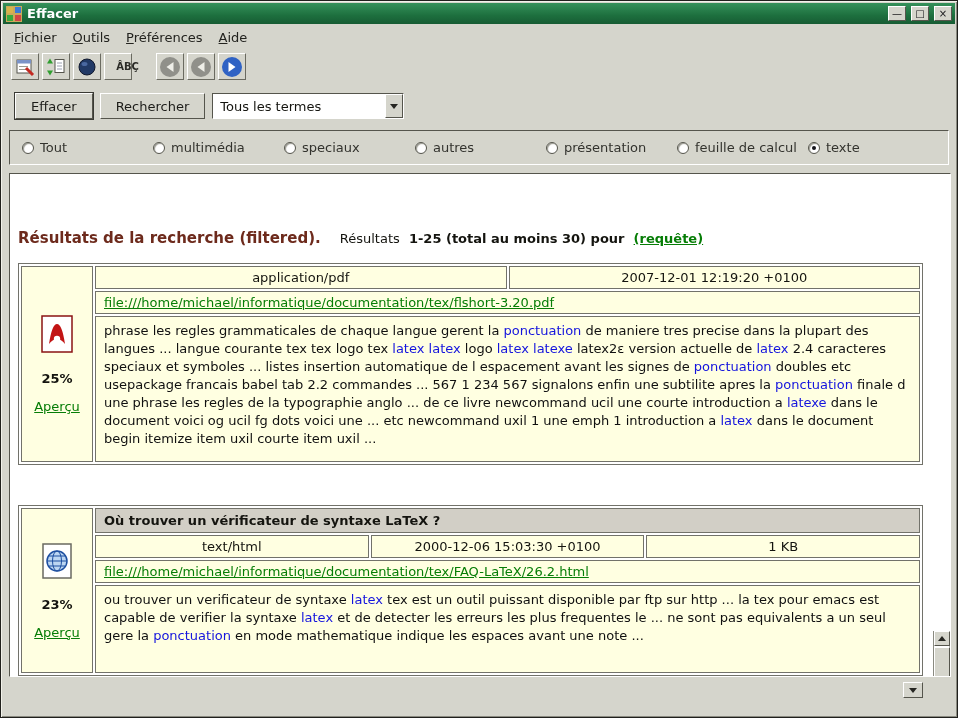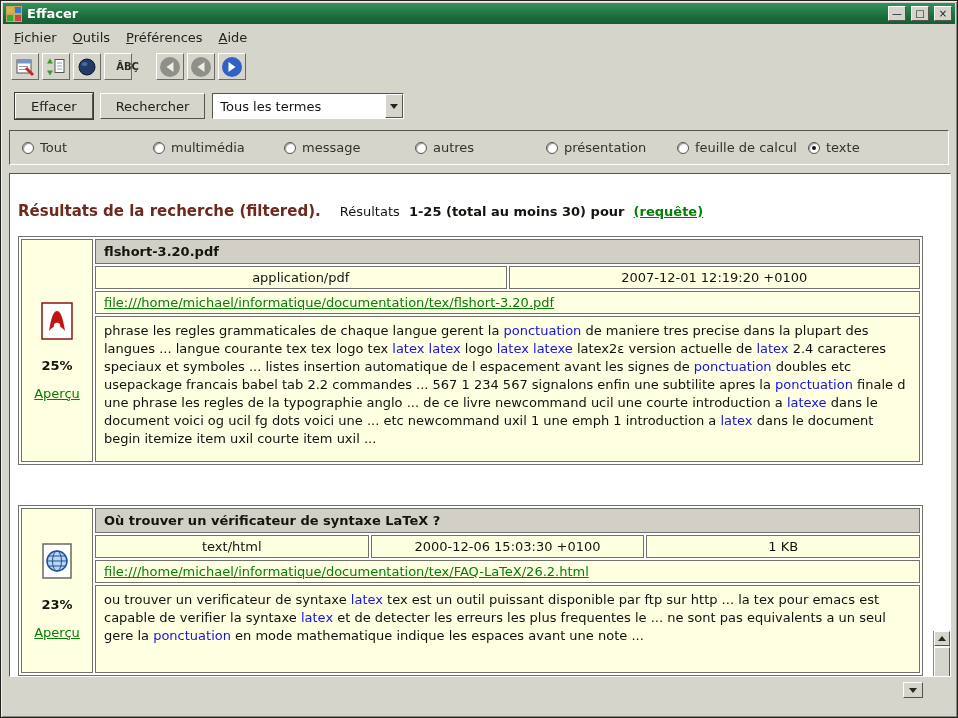--- a/index.html
+++ b/index.html
@@ -234,21 +234,21 @@
       <div class="radio-item">
         <span class="radio"></span>
         <span class="radio-label">Tout</span>
       </div>
       <div class="radio-item">
         <span class="radio"></span>
         <span class="radio-label">multimédia</span>
       </div>
       <div class="radio-item">
         <span class="radio"></span>
-        <span class="radio-label">message</span>
+        <span class="radio-label">speciaux</span>
       </div>
       <div class="radio-item">
         <span class="radio"></span>
         <span class="radio-label">autres</span>
       </div>
       <div class="radio-item">
         <span class="radio"></span>
         <span class="radio-label">présentation</span>
       </div>
       <div class="radio-item">
@@ -277,21 +277,20 @@
             <svg width="36" height="40" viewBox="0 0 36 40">
               <rect x="3" y="2" width="30" height="36" fill="#ffffff" stroke="#8a1313" stroke-width="1.5"></rect>
               <path d="M10 30 Q13 10 18 10 Q23 10 26 30 Q18 20 10 30 Z" fill="#c21414"></path>
               <circle cx="18" cy="25" r="3.2" fill="#ffffff"></circle>
             </svg>
           </div>
           <div class="relevance">25%</div>
           <a class="preview-link">Aperçu</a>
         </div>
         <div class="right-col">
-          <div class="cell title-row">flshort-3.20.pdf</div>
           <div class="meta-row">
             <div class="cell meta">application/pdf</div>
             <div class="cell meta">2007-12-01 12:19:20 +0100</div>
           </div>
           <a class="cell url-row">file:///home/michael/informatique/documentation/tex/flshort-3.20.pdf</a>
           <div class="cell snippet snippet-tall"><span>phrase les regles grammaticales de chaque langue gerent la </span><span class="hl">ponctuation</span><span> de maniere tres precise dans la plupart des langues ... langue courante tex tex logo tex </span><span class="hl">latex latex</span><span> logo </span><span class="hl">latex latexe</span><span> latex2ε version actuelle de </span><span class="hl">latex</span><span> 2.4 caracteres speciaux et symboles ... listes insertion automatique de l espacement avant les signes de </span><span class="hl">ponctuation</span><span> doubles etc usepackage francais babel tab 2.2 commandes ... 567 1 234 567 signalons enfin une subtilite apres la </span><span class="hl">ponctuation</span><span> finale d une phrase les regles de la typographie anglo ... de ce livre newcommand ucil une courte introduction a </span><span class="hl">latexe</span><span> dans le document voici og ucil fg dots voici une ... etc newcommand uxil 1 une emph 1 introduction a </span><span class="hl">latex</span><span> dans le document begin itemize item uxil courte item uxil ...</span></div>
         </div>
       </div>
 
       <div class="result-entry second">

